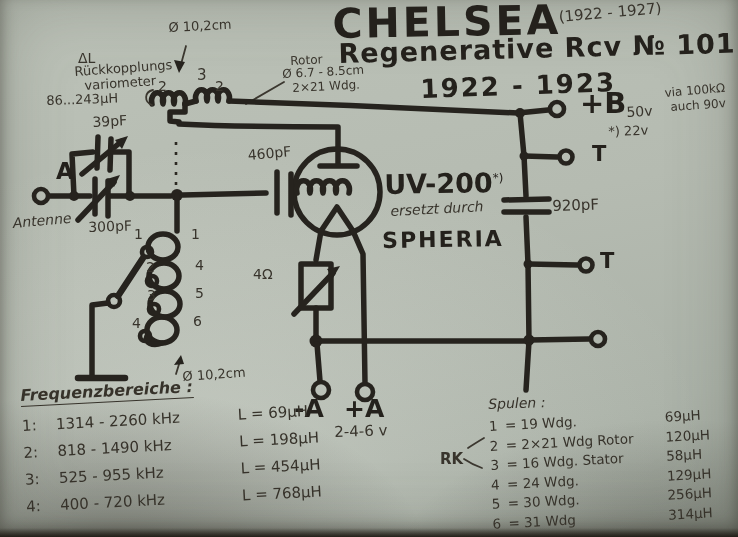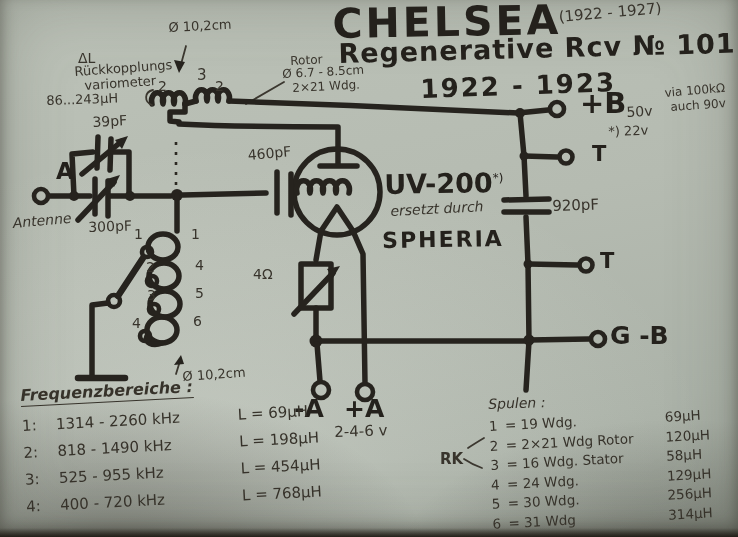--- a/index.html
+++ b/index.html
@@ -161,21 +161,20 @@
   <div class="lbl hw" style="left:253px;top:266px;font-size:14px;">4Ω</div>
 
   <div class="lbl mk" style="left:580px;top:86px;font-size:29px;">+B</div>
   <div class="lbl hw" style="left:626px;top:104px;font-size:14px;transform:rotate(-3deg);">50v</div>
   <div class="lbl hw" style="left:608px;top:124px;font-size:13px;transform:rotate(-2deg);">*) 22v</div>
   <div class="lbl hw" style="left:664px;top:86px;font-size:12px;transform:rotate(-5deg);">via 100kΩ</div>
   <div class="lbl hw" style="left:670px;top:100px;font-size:12px;transform:rotate(-4deg);">auch 90v</div>
   <div class="lbl mk" style="left:592px;top:142px;font-size:21px;">T</div>
   <div class="lbl hw" style="left:552px;top:197px;font-size:15px;transform:rotate(-2deg);">920pF</div>
   <div class="lbl mk" style="left:600px;top:249px;font-size:21px;">T</div>
-  <div class="lbl mk" style="left:610px;top:321px;font-size:25px;">G -B</div>
 
   <div class="lbl mk" style="left:294px;top:394px;font-size:25px;">-A</div>
   <div class="lbl mk" style="left:344px;top:394px;font-size:25px;">+A</div>
   <div class="lbl hw" style="left:334px;top:423px;font-size:15px;transform:rotate(-2deg);">2-4-6 v</div>
 
   <div class="lbl hw" style="left:134px;top:226px;font-size:14px;">1</div>
   <div class="lbl hw" style="left:146px;top:259px;font-size:14px;">2</div>
   <div class="lbl hw" style="left:147px;top:287px;font-size:14px;">3</div>
   <div class="lbl hw" style="left:132px;top:315px;font-size:14px;">4</div>
   <div class="lbl hw" style="left:191px;top:226px;font-size:14px;">1</div>

